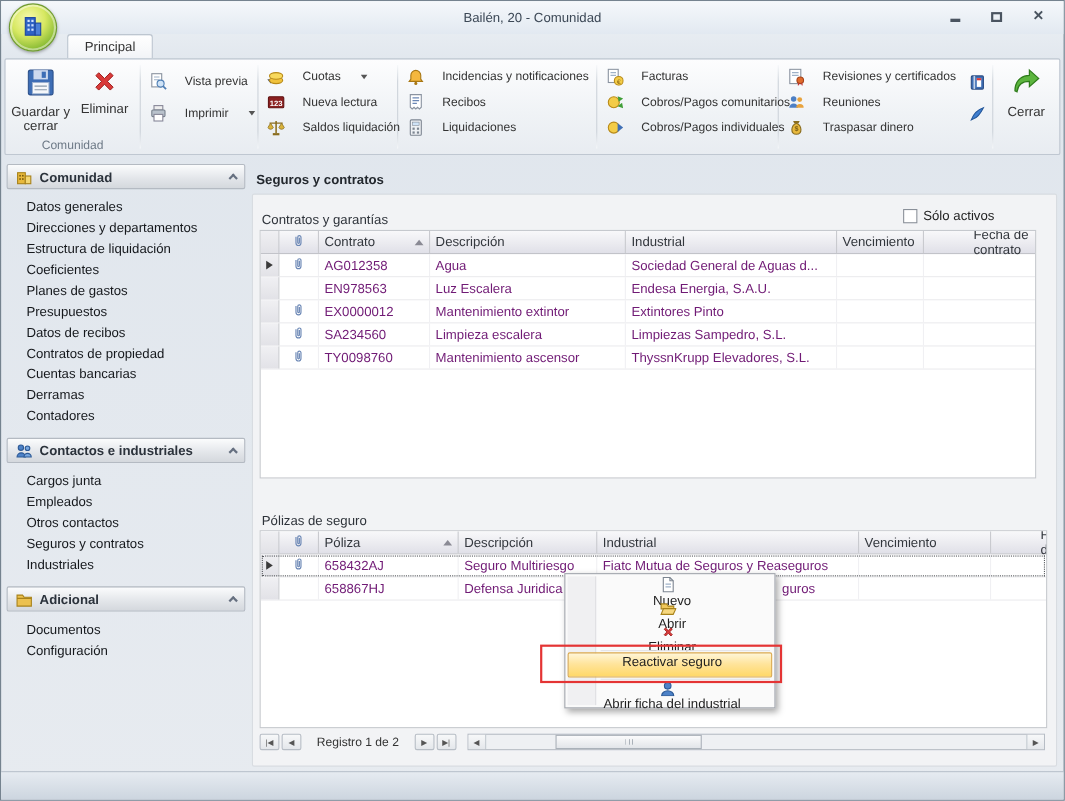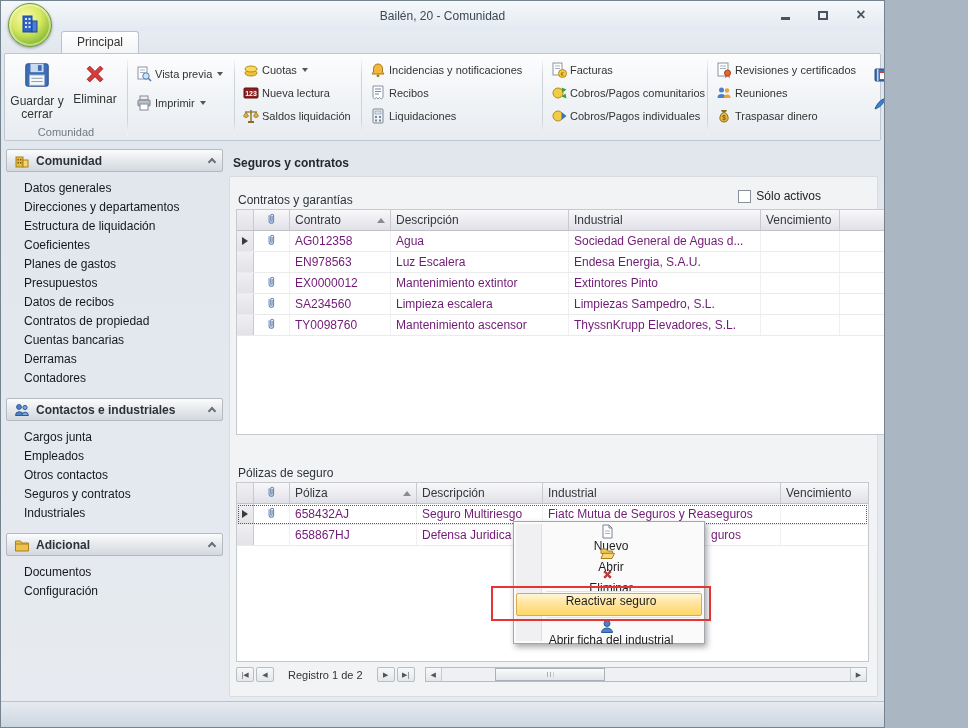--- a/index.html
+++ b/index.html
@@ -1,19 +1,19 @@
 <!DOCTYPE html>
 <html><head>
 <meta charset="utf-8">
 <style>
   * { margin:0; padding:0; box-sizing:border-box; }
   html,body { width:968px; height:728px; overflow:hidden; }
   body { font-family:"Liberation Sans","DejaVu Sans",sans-serif; font-size:12px; color:#222; background:#aab6c2; }
 
-  .window { position:relative; width:885px; height:728px; border:1px solid #75838f;
+  .window { position:relative; width:968px; height:728px; border:1px solid #75838f;
             background:linear-gradient(#eef2f6,#e0e6ed 60px,#e7ebf0); overflow:hidden;padding-left:32px; }
 
   
   .titlebar { position:absolute; top:0; left:0; right:0; height:30px;
               background:linear-gradient(#f5f8fb,#e2e9f1); }
   .title-text { position:absolute; top:8px; left:0; right:0; text-align:center; color:#3c4856; }
   .win-controls { position:absolute; top:5px; right:12px; display:flex; gap:16px; }
   .wc { width:22px; height:18px; display:flex; align-items:center; justify-content:center; cursor:pointer; }
   .wc-min-glyph { width:9px; height:3px; background:#4a5460; margin-top:7px; }
   .wc-rst-glyph { width:10px; height:9px; border:2px solid #4a5460; }
@@ -36,21 +36,21 @@
   .rgroup { position:relative; height:100%; flex:none; }
   .g1{width:118px} .g2{width:102px} .g3{width:122px} .g4{width:176px} .g5{width:160px} .g6{width:158px} .g7{width:24px} .g8{width:56px}
   .rsep { width:1px; flex:none; margin:5px 2px; background:linear-gradient(#f6f8fa,#cdd3da 20%,#cdd3da 80%,#f6f8fa); }
   .rright { margin-left:auto; display:flex; }
 
   .bigbtn { position:absolute; top:3px; width:56px; height:66px; display:flex; flex-direction:column;
             align-items:center; padding-top:3px; gap:2px; border-radius:3px; cursor:pointer; }
   .biglabel { font-size:12px; line-height:13px; text-align:center; color:#333; }
   .grouplabel { position:absolute; bottom:2px; left:0; right:0; text-align:center; font-size:11px; color:#6e7a87; }
 
-  .smbtn { position:absolute; left:2px; display:flex; align-items:center; gap:3px; height:20px;
+  .smbtn { position:absolute; left:2px; display:flex; align-items:center; gap:16px; height:20px;
            padding:0 4px; font-size:11px; color:#333; white-space:nowrap; border-radius:2px; cursor:pointer; }
   .r1{top:6px} .r2{top:29px} .r3{top:52px} .p1{top:10px} .p2{top:39px}
   .dd { width:0; height:0; border-left:3px solid transparent; border-right:3px solid transparent;
         border-top:4px solid #555; margin-left:2px; }
   .icon16 { width:16px; height:16px; display:flex; align-items:center; justify-content:center; flex:none; }
 
   
   .workspace { position:absolute; top:142px; left:0; right:0; bottom:26px; }
 
   .sidebar { position:absolute; top:6px; left:5px; width:217px; bottom:0; }

